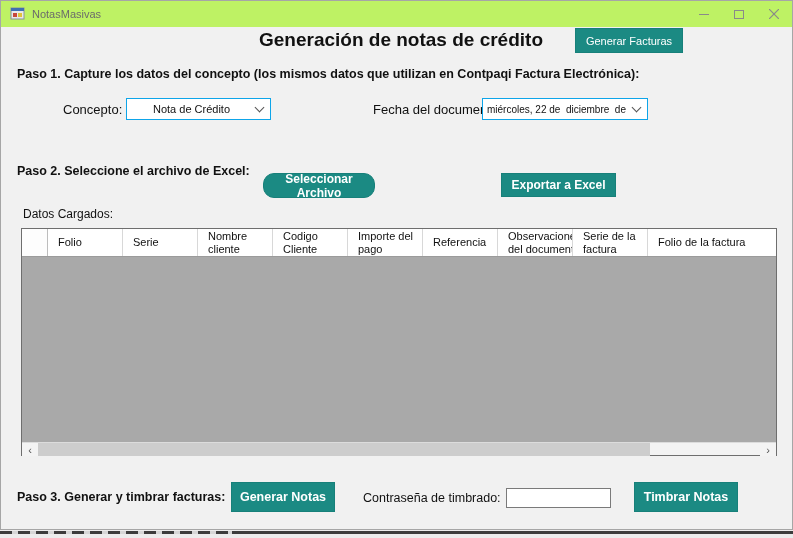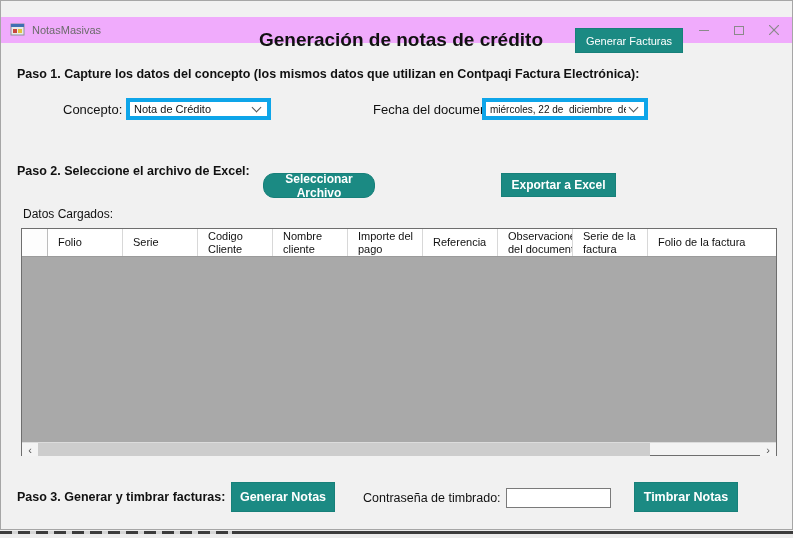--- a/index.html
+++ b/index.html
@@ -3,43 +3,43 @@
 <meta charset="utf-8">
 <style>
   * { box-sizing: border-box; margin: 0; padding: 0; }
   html,body { width:793px; height:538px; }
   body { font-family:"Liberation Sans", sans-serif; background:#ececec; position:relative; overflow:hidden; }
 
   .window { position:absolute; left:0; top:0; width:793px; height:530px;
             background:#f1f1f1; border:1px solid #a6a6a6; }
 
   
-  .titlebar { position:absolute; left:0; top:16px; right:0; height:26px; background:#f0abfc; }
+  .titlebar { position:absolute; left:0; top:0; right:0; height:26px; background:#bef264; }
   .app-icon { position:absolute; left:9px; top:5px; width:16px; height:16px; }
   .title-text { position:absolute; left:31px; top:7px; font-size:11px; color:#6b6b6b; }
   .winbtn { position:absolute; top:0; width:36px; height:26px; display:flex;
             align-items:center; justify-content:center; background:transparent; border:0; cursor:default; }
   .winbtn.min { right:70px; } .winbtn.max { right:35px; } .winbtn.close { right:0; }
   .glyph-min { width:10px; height:1px; background:#8a8a8a; display:block; }
   .glyph-max { width:10px; height:9px; border:1px solid #8a8a8a; display:block; }
 
   
   .heading { position:absolute; left:120px; top:28px; width:560px; text-align:center;
              font-size:19px; font-weight:bold; color:#111; }
   .btn { background:#1b8a83; color:#fff; border:1px solid #17807a; display:flex;
          align-items:center; justify-content:center; cursor:default; position:absolute; }
   .btn-generar-facturas { left:574px; top:27px; width:108px; height:25px; font-size:11px; }
 
   
   .step-label { position:absolute; left:16px; font-size:12.5px; font-weight:bold; color:#111; }
   .lbl { position:absolute; font-size:13px; color:#111; }
 
   
-  .combo { position:absolute; background:#fff; border:4px solid #0ea5e9; display:flex;
-           align-items:center; height:22px; }
+  .combo { position:absolute; background:#fff; border:1px solid #0ea5e9; display:flex;
+           align-items:center; height:22px;text-align:center; }
   .combo-text { flex:1; font-size:11px; padding-left:4px; white-space:pre; overflow:hidden; color:#111; }
   .combo-date .combo-text { font-size:10px; }
   .chevron { width:7px; height:7px; border-right:1px solid #555; border-bottom:1px solid #555;
              transform:rotate(45deg); margin:-4px 7px 0 4px; flex:none; }
 
   
   .grid-caption { position:absolute; left:22px; top:206px; font-size:12px; color:#111; }
   .datagrid { position:absolute; left:20px; top:227px; width:756px; height:228px;
               border:1px solid #6e6e6e; background:#a9a9a9; display:flex; flex-direction:column; }
   .grid-header { display:flex; height:28px; background:#fff; border-bottom:1px solid #9b9b9b; flex:none; }
@@ -116,22 +116,22 @@
   <button class="btn btn-seleccionar">Seleccionar Archivo</button>
   <button class="btn btn-exportar">Exportar a Excel</button>
 
   <div class="grid-caption">Datos Cargados:</div>
   <div class="datagrid">
     <div class="grid-header">
       <div class="gstub"></div>
 
     <div class="gcol">Folio</div>
         <div class="gcol">Serie</div>
+        <div class="gcol">Nombre cliente</div>
         <div class="gcol">Codigo Cliente</div>
-        <div class="gcol">Nombre cliente</div>
         <div class="gcol">Importe del pago</div>
         <div class="gcol">Referencia</div>
         <div class="gcol">Observaciones del documento</div>
         <div class="gcol">Serie de la factura</div>
         <div class="gcol">Folio de la factura</div>
       </div>
     <div class="grid-body"></div>
     <div class="hscroll">
       <span class="harrow left">‹</span>
       <div class="hthumb"></div>

